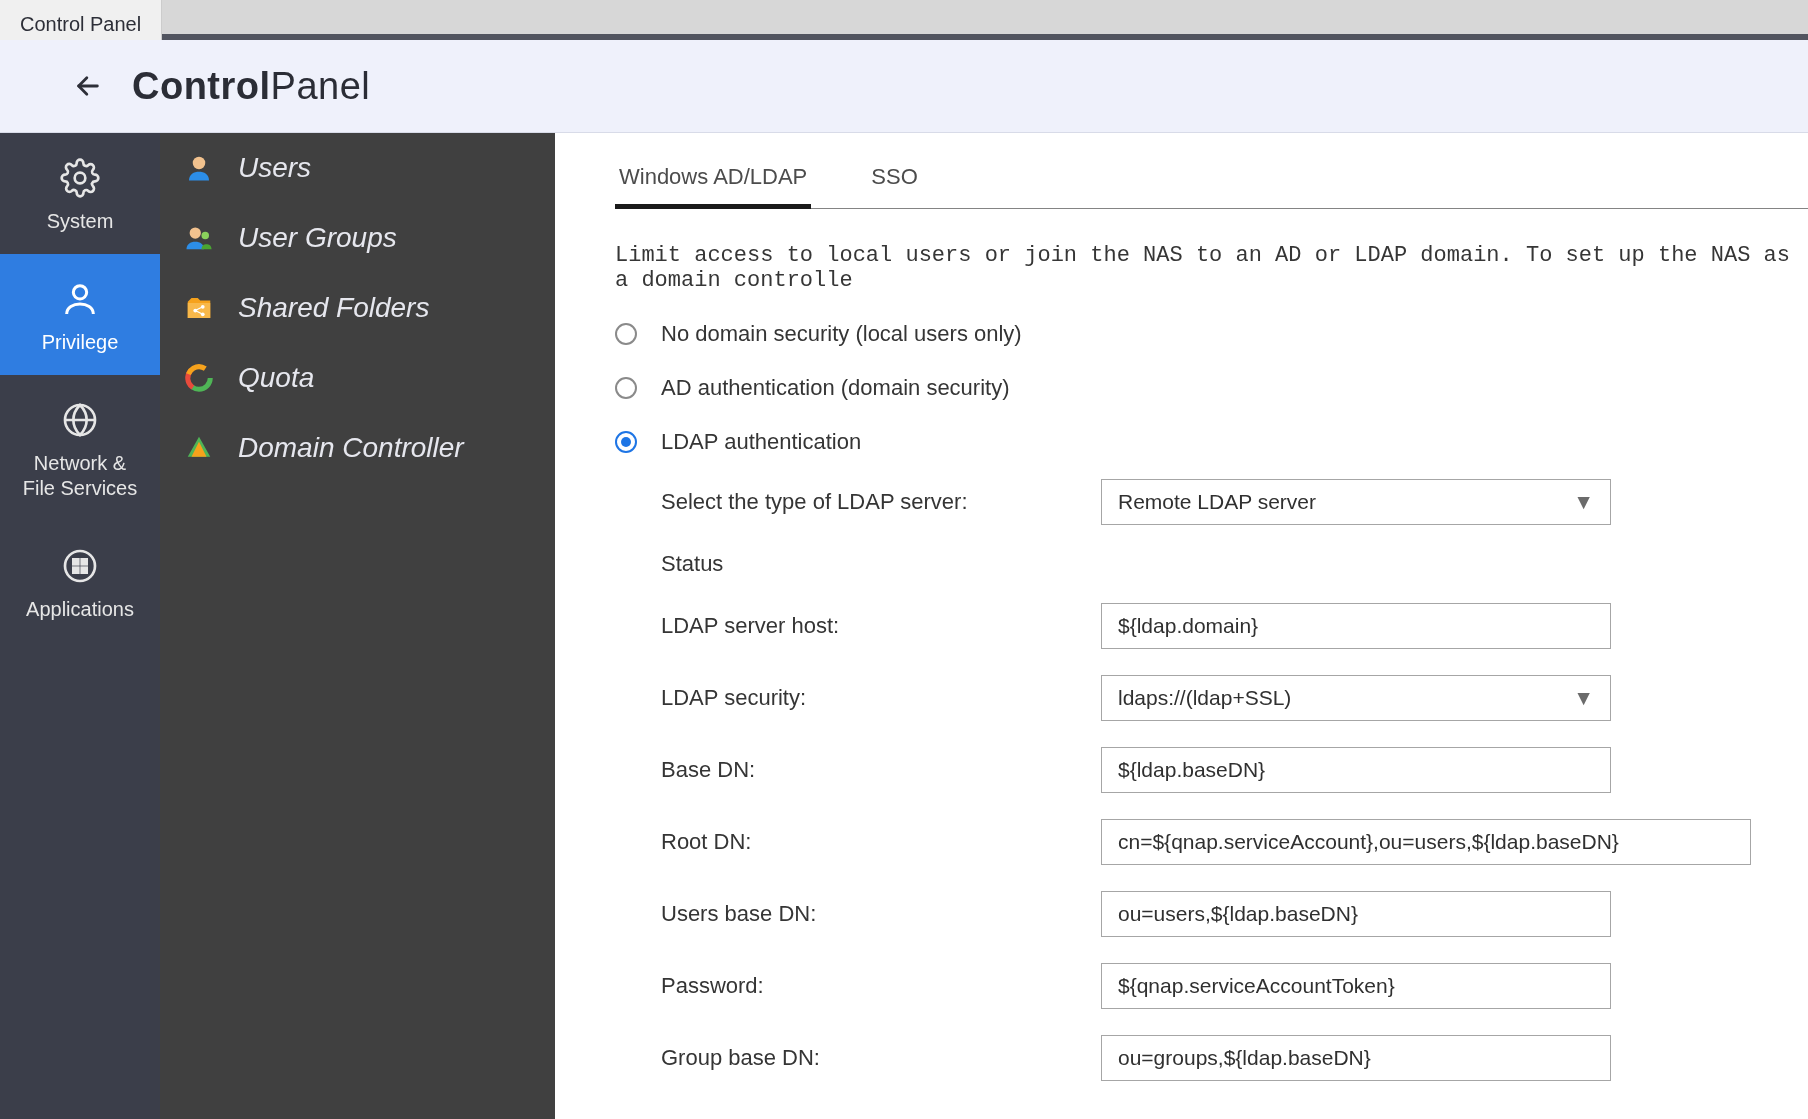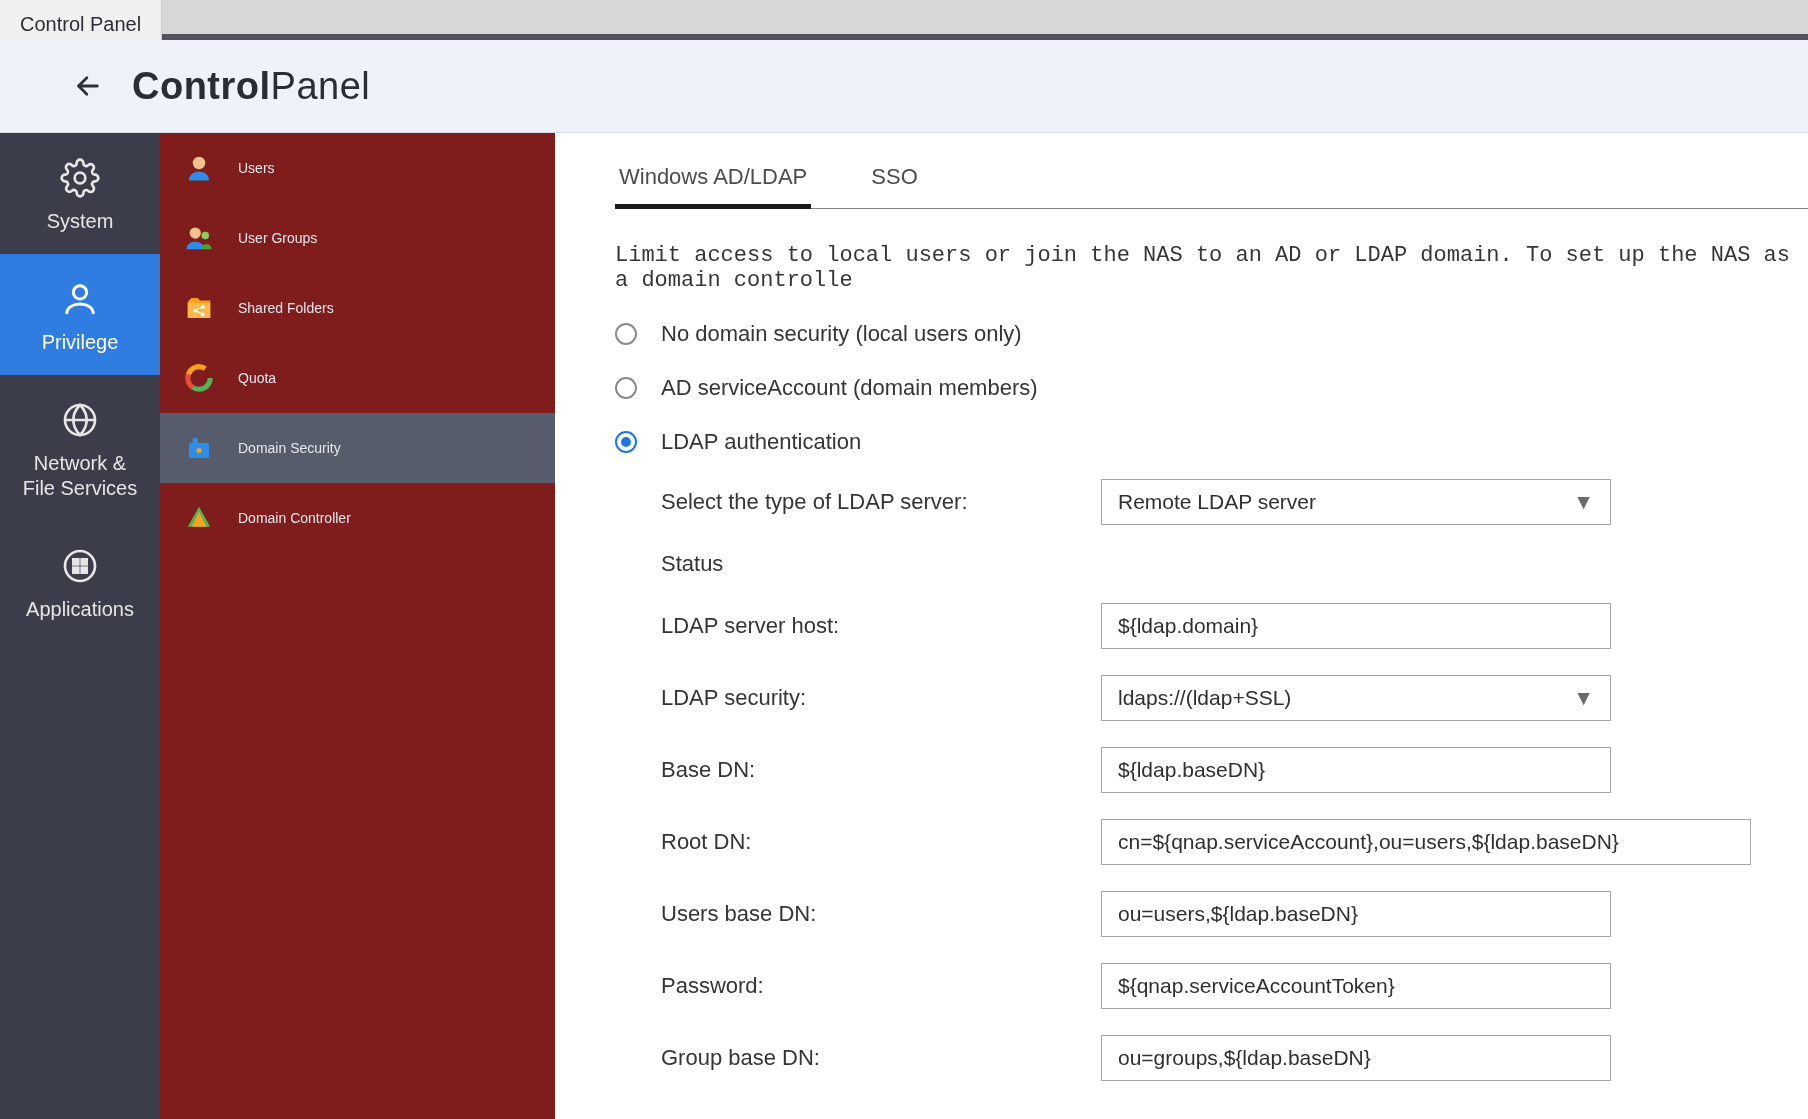--- a/index.html
+++ b/index.html
@@ -61,23 +61,24 @@
     text-align:center;
     line-height:1.25;
     cursor:pointer;
   }
   .navp-item.active { background:#2f7de1; color:#fff; }
   .navp-icon { width:46px; height:46px; display:flex; align-items:center; justify-content:center; margin-bottom:8px; }
 
   
   .nav-secondary {
     width: 395px;
-    background: #7f1d1d;
+    background: #404040;
     color:#e6e7ee;
-    font-size:14px;
+    font-size:28px;
+    font-style:italic;
   }
   .navs-item {
     display:flex; align-items:center;
     padding: 18px 22px;
     gap:22px;
     cursor:pointer;
   }
   .navs-item.active { background:#575c6c; }
   .navs-icon { width:34px; height:34px; display:flex; align-items:center; justify-content:center; }
 
@@ -242,30 +243,20 @@
     <div class="navs-item">
       <span class="navs-icon">
         <svg width="30" height="30" viewBox="0 0 24 24">
             <circle cx="12" cy="12" r="9" fill="none" stroke="#4fb556" stroke-width="4" stroke-dasharray="20 40"></circle>
             <circle cx="12" cy="12" r="9" fill="none" stroke="#e84b3c" stroke-width="4" stroke-dasharray="15 40" transform="rotate(130 12 12)"></circle>
             <circle cx="12" cy="12" r="9" fill="none" stroke="#f6a21c" stroke-width="4" stroke-dasharray="10 40" transform="rotate(240 12 12)"></circle>
           </svg>
       </span>
       <span>Quota</span>
     </div>
-    <div class="navs-item active">
-      <span class="navs-icon">
-        <svg width="30" height="30" viewBox="0 0 24 24">
-            <rect x="4" y="8" width="16" height="12" rx="1" fill="#2c8ee8"></rect>
-            <rect x="7" y="4" width="4" height="5" fill="#2c8ee8"></rect>
-            <circle cx="12" cy="14" r="2" fill="#f6a21c"></circle>
-          </svg>
-      </span>
-      <span>Domain Security</span>
-    </div>
     <div class="navs-item">
       <span class="navs-icon">
         <svg width="30" height="30" viewBox="0 0 24 24">
             <polygon points="12,3 21,19 3,19" fill="#4fb556"></polygon>
             <polygon points="12,7 18,19 6,19" fill="#f6a21c"></polygon>
           </svg>
       </span>
       <span>Domain Controller</span>
     </div>
   </div>
@@ -281,21 +272,21 @@
     </div>
 
     <div class="desc">Limit access to local users or join the NAS to an AD or LDAP domain. To set up the NAS as a domain controlle</div>
 
     <div class="radio-row">
       <span class="radio"></span>
       <span>No domain security (local users only)</span>
     </div>
     <div class="radio-row">
       <span class="radio"></span>
-      <span>AD serviceAccount (domain members)</span>
+      <span>AD authentication (domain security)</span>
     </div>
     <div class="radio-row">
       <span class="radio checked"></span>
       <span>LDAP authentication</span>
     </div>
 
     <div class="form">
       <div class="form-row">
         <span class="form-label">Select the type of LDAP server:</span>
         <div class="select">

